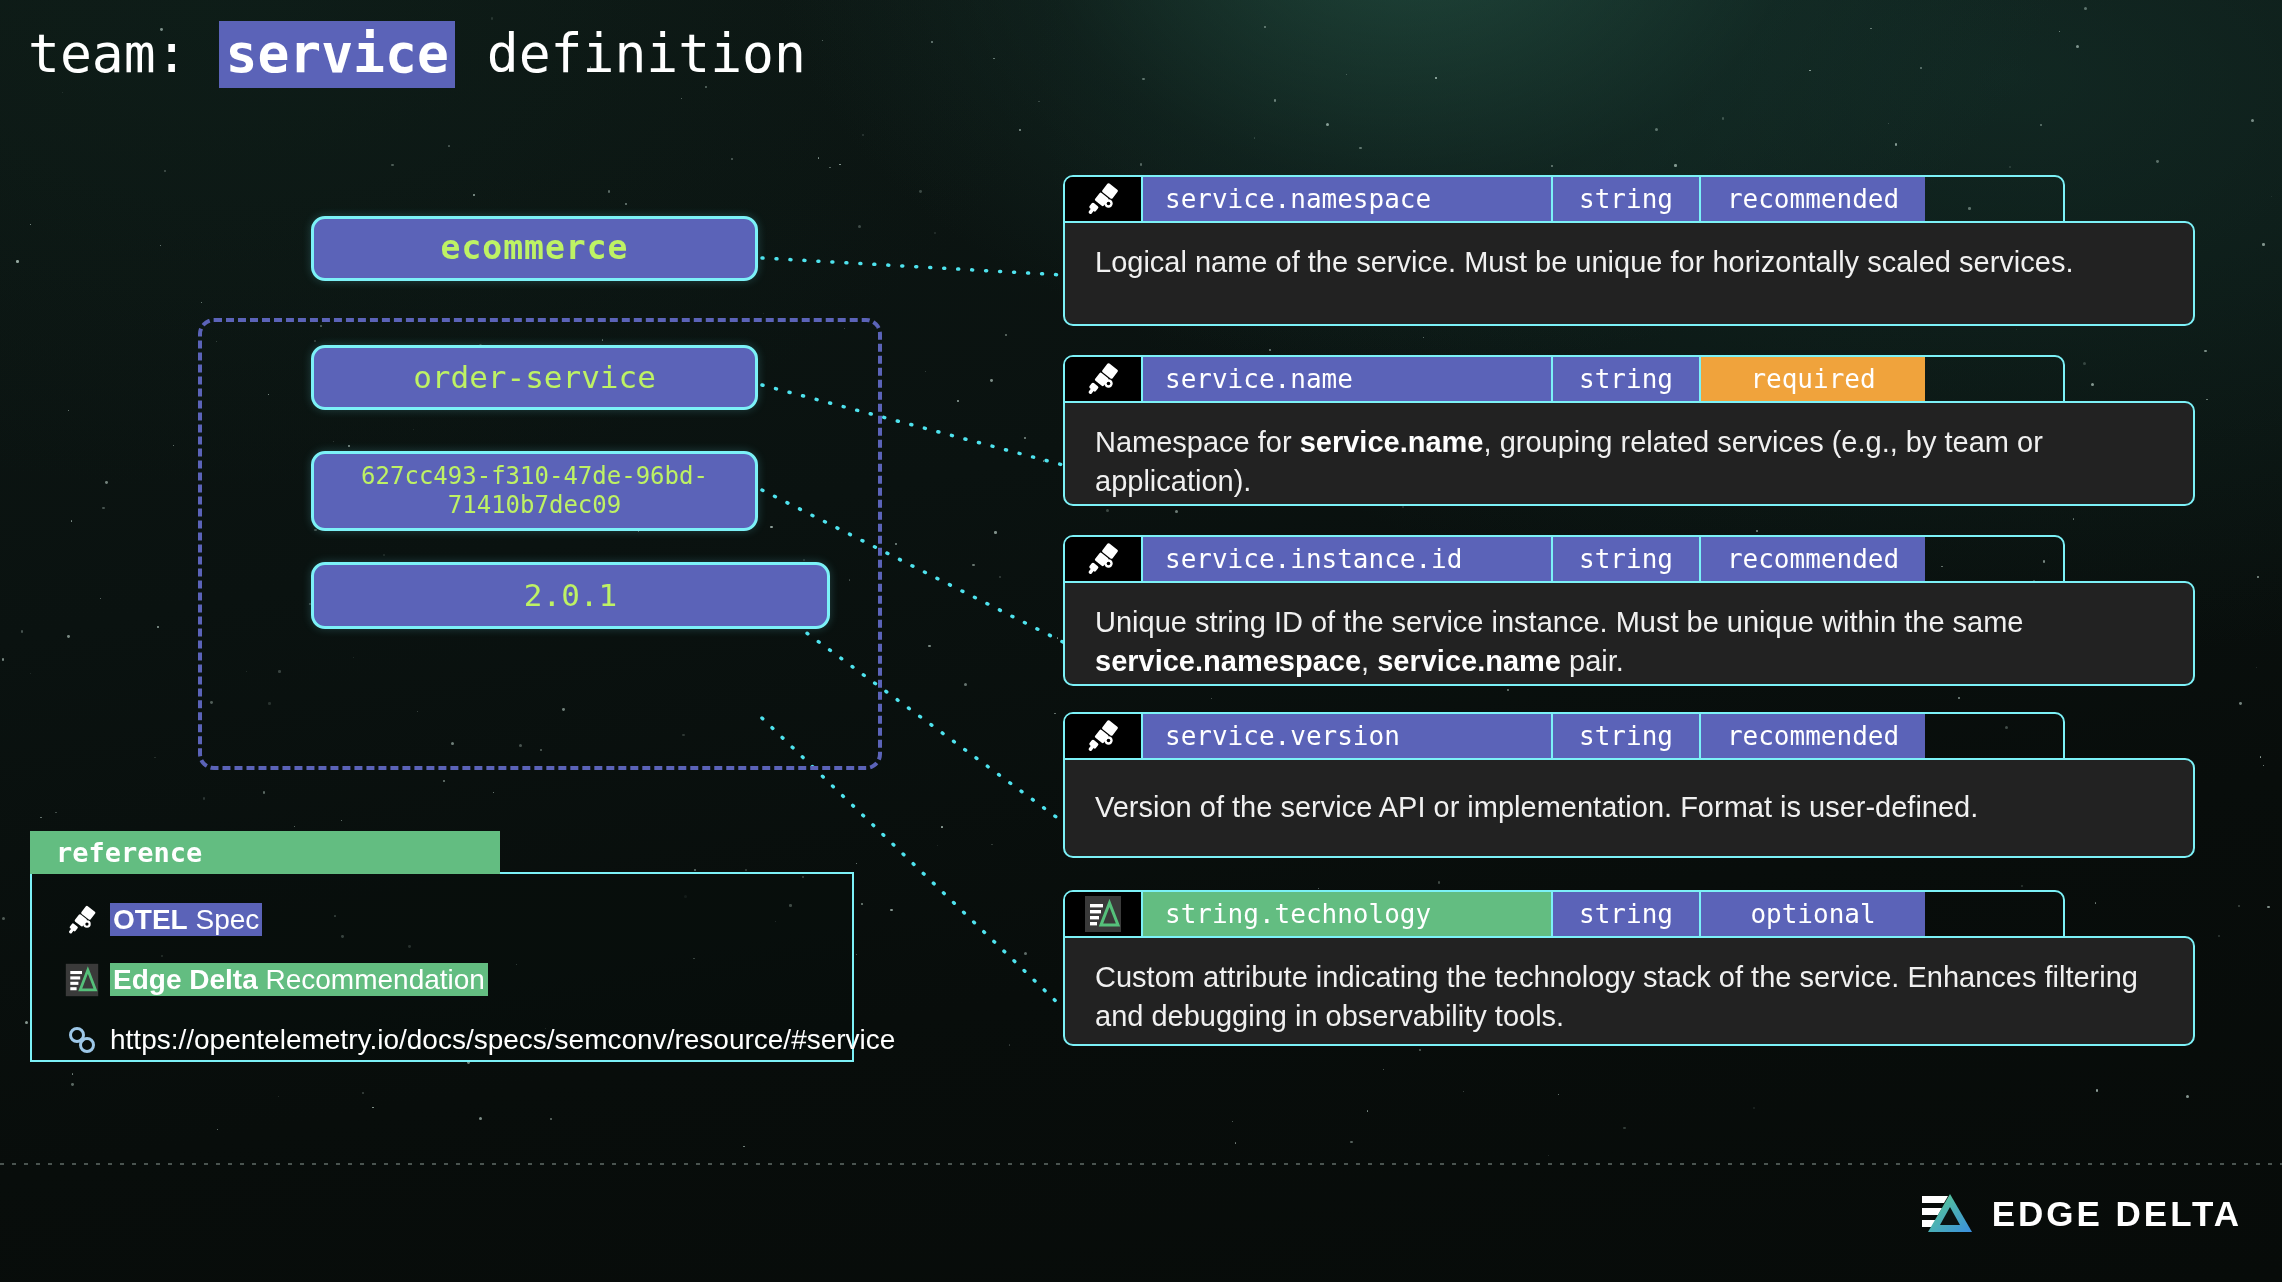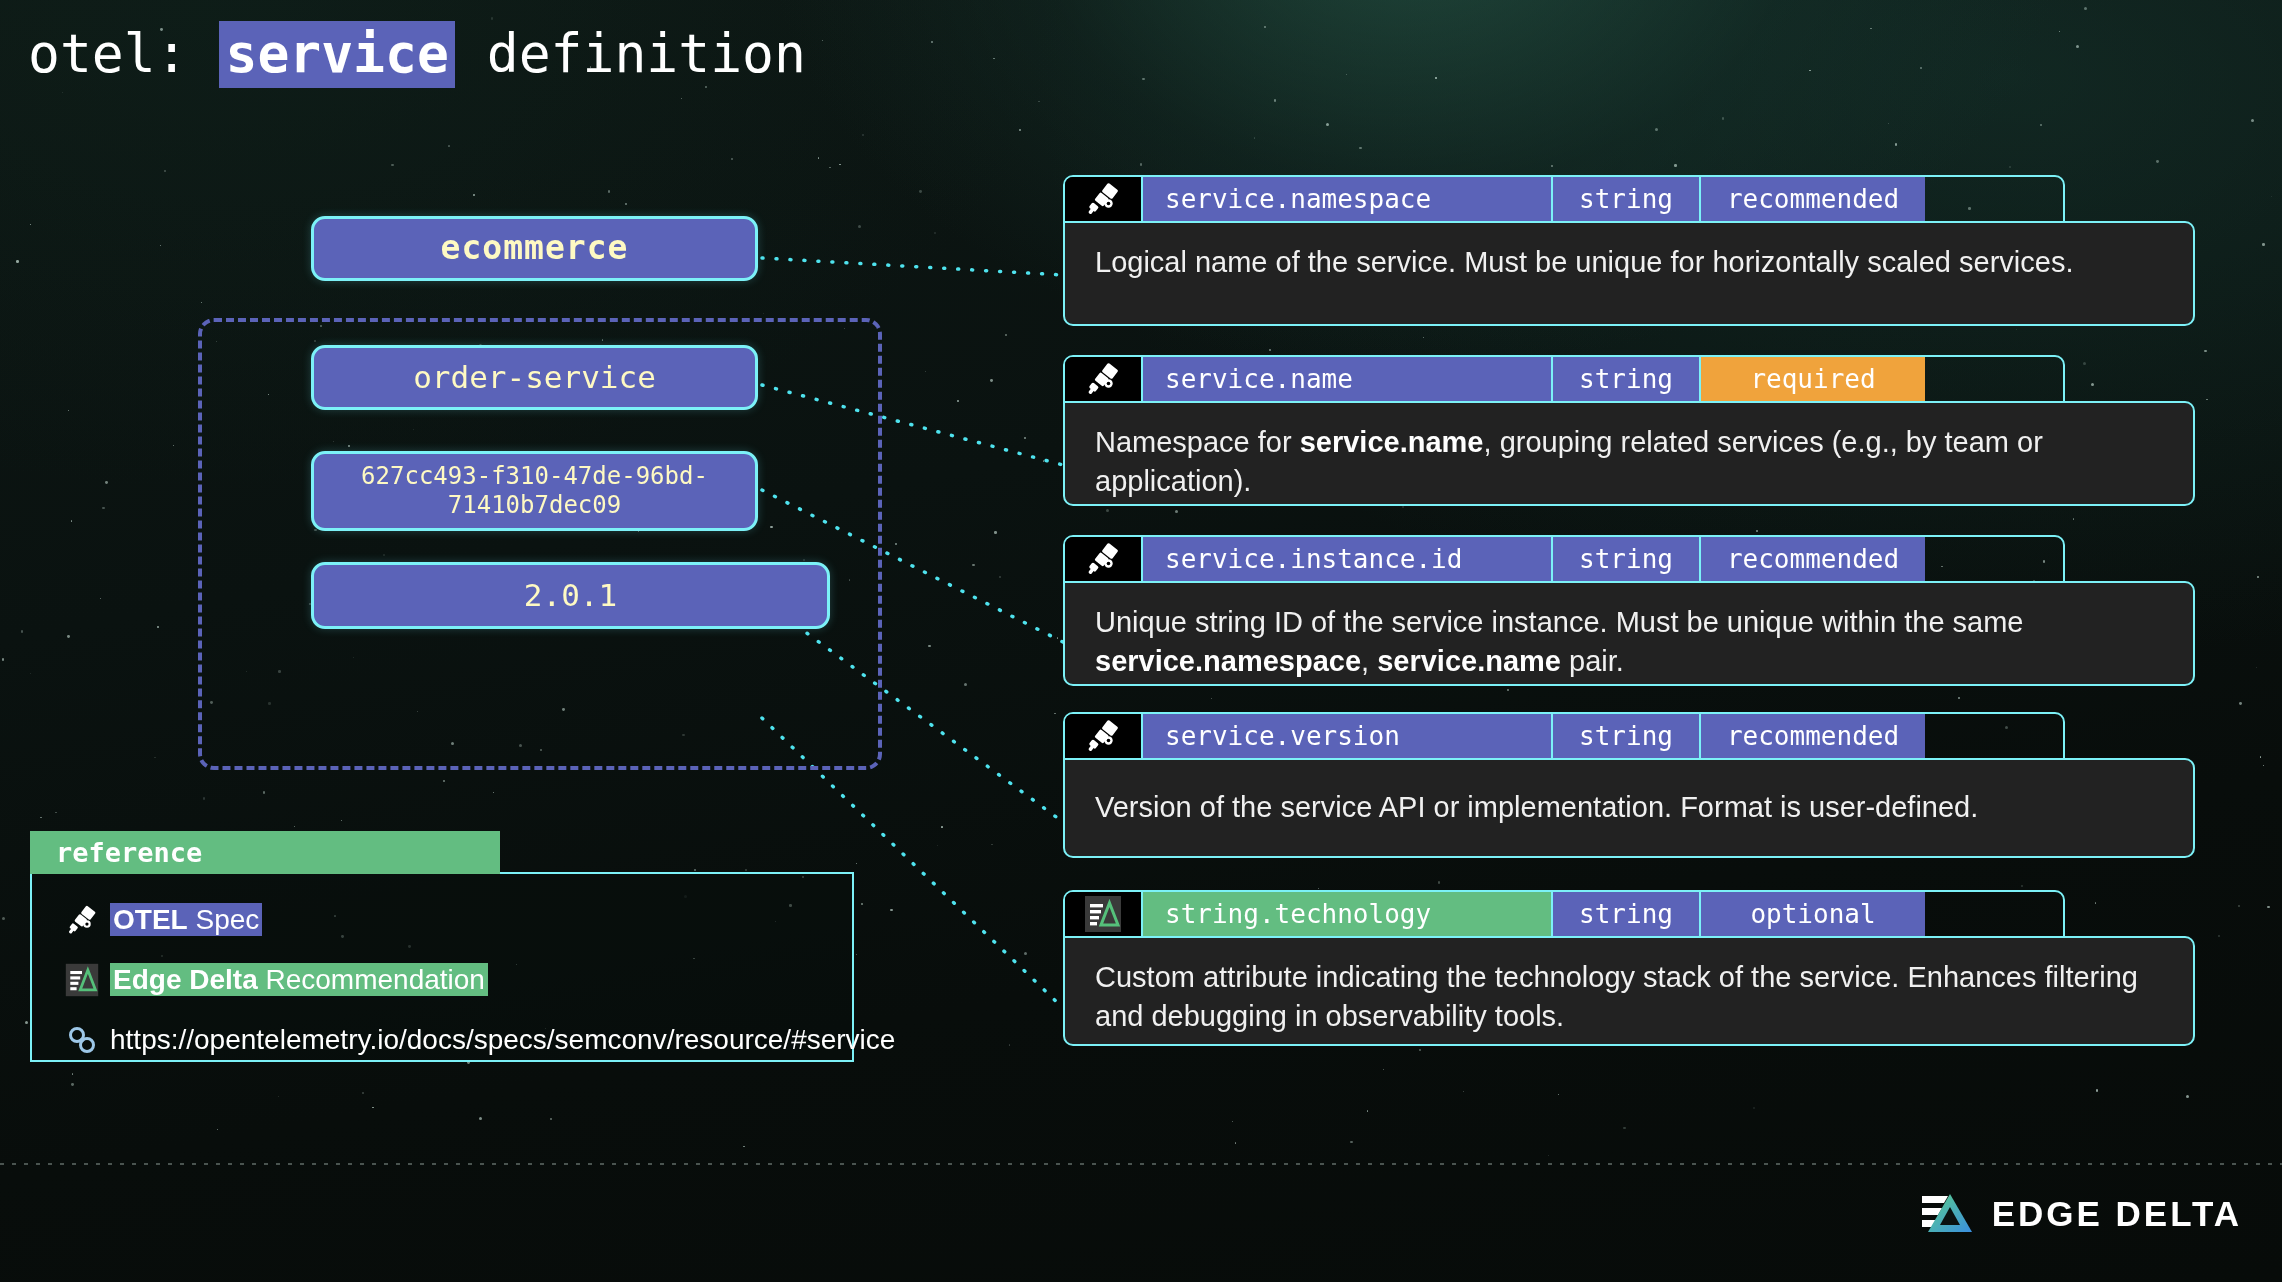--- a/index.html
+++ b/index.html
@@ -50,21 +50,21 @@
     padding: 2px 6px 4px 6px;
     color: #ffffff;
   }
 
   
   .vbox {
     position: absolute;
     background: #5b63b8;
     border: 3px solid #7cf1f7;
     border-radius: 14px;
-    color: #fef9c3;
+    color: #bef264;
     font-family: "DejaVu Sans Mono", "Liberation Mono", monospace;
     display: flex;
     align-items: center;
     justify-content: center;
     text-align: center;
     line-height: 1.22;
     box-shadow: 0 0 10px rgba(110,235,245,0.22);
   }
   .vbox.big   { font-size: 33px; font-weight: bold; letter-spacing: 1px; }
   .vbox.norm  { font-size: 31px; }
@@ -537,21 +537,21 @@
       <div class="star" style="left:1555.9px;top:749.5px;width:1.9px;height:1.9px;opacity:0.14"></div>
       <div class="star" style="left:1106.7px;top:798.4px;width:2.7px;height:2.7px;opacity:0.72"></div>
       <div class="star" style="left:1202.2px;top:483.1px;width:2.9px;height:2.9px;opacity:0.18"></div>
       <div class="star" style="left:775.4px;top:920.5px;width:1.1px;height:1.1px;opacity:0.38"></div>
       <div class="star" style="left:1275.0px;top:202.9px;width:2.4px;height:2.4px;opacity:0.64"></div>
       <div class="star" style="left:1325.5px;top:123.4px;width:3.0px;height:3.0px;opacity:0.62"></div>
       <div class="star" style="left:989.9px;top:379.2px;width:2.8px;height:2.8px;opacity:0.59"></div>
     </div>
 
   <div id="title">
-    <span>otel:</span>
+    <span>team:</span>
     <span class="hl">service</span>
     <span>definition</span>
   </div>
 
   <svg id="connectors" width="2282" height="1282">
     <g stroke="#4fe3ee" stroke-width="3.5" stroke-linecap="round" stroke-dasharray="1 13" fill="none">
       <line x1="762" y1="258" x2="1063" y2="275"></line>
       <line x1="762" y1="385" x2="1063" y2="465"></line>
       <line x1="762" y1="490" x2="1063" y2="642"></line>
       <line x1="762" y1="600" x2="1063" y2="822"></line>

